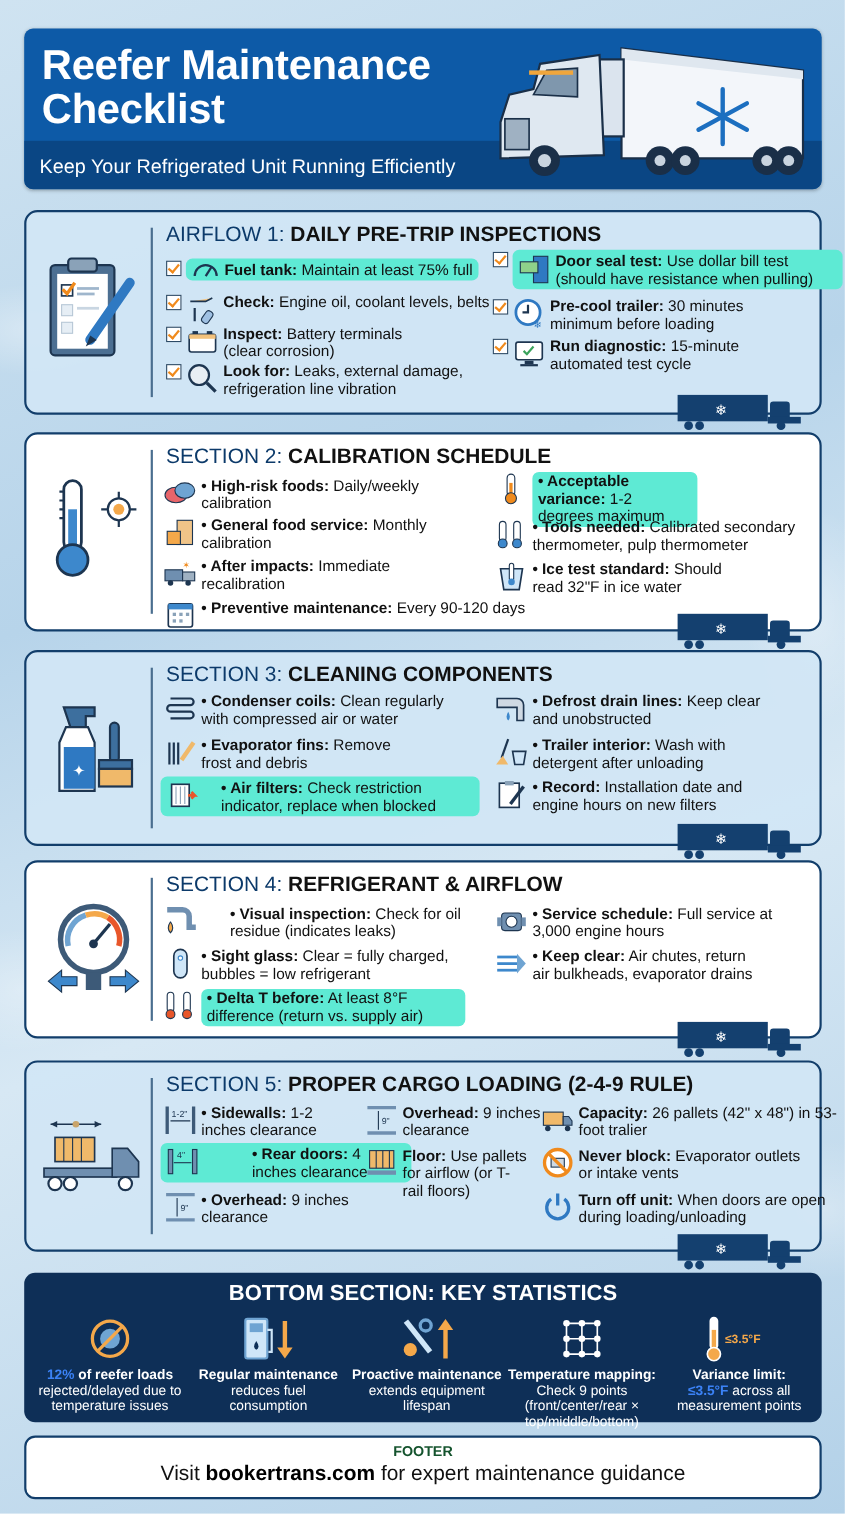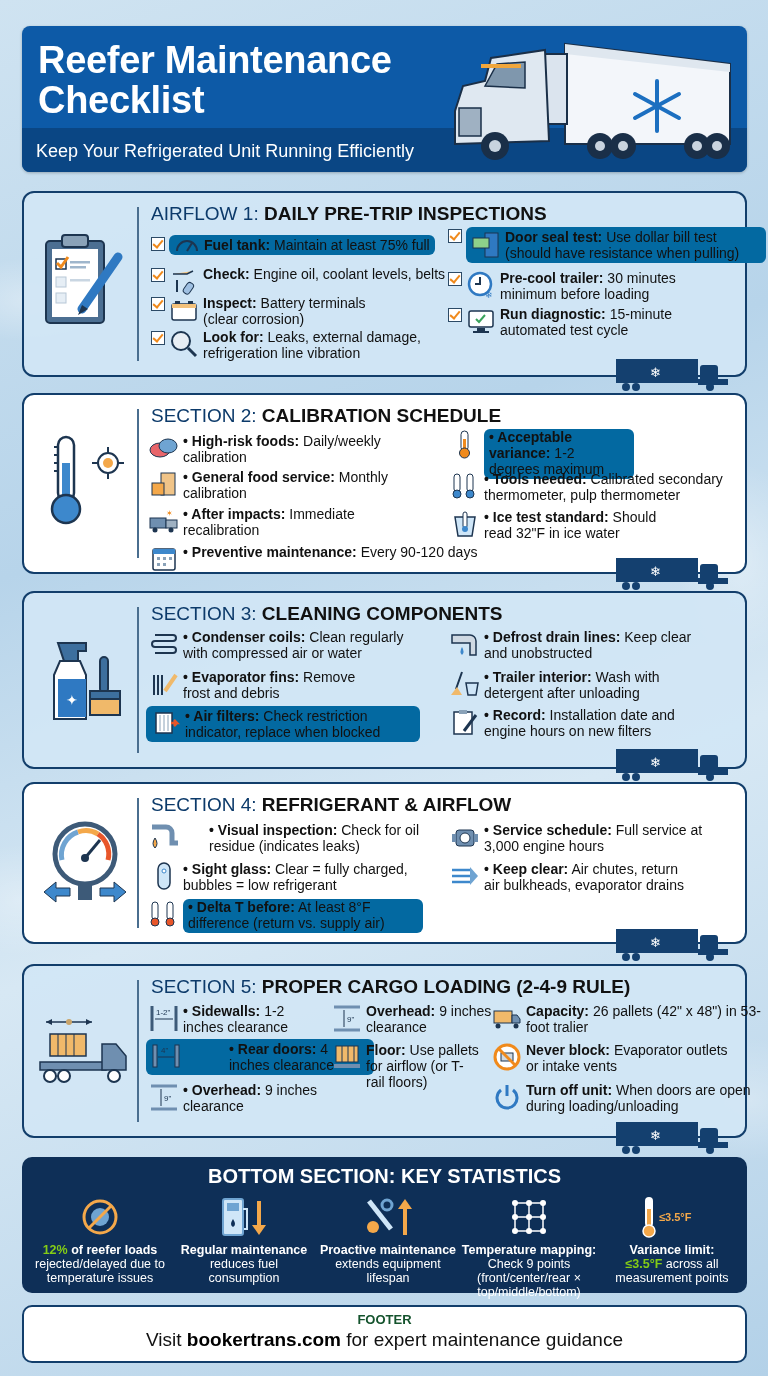--- a/index.html
+++ b/index.html
@@ -52,35 +52,35 @@
   .section .sec-title b { color: #111; font-weight: 700; }
   .truck-badge { position: absolute; width: 118px; height: 36px; }
 
   .item {
     position: absolute; display: flex; align-items: flex-start; font-size: 14px; line-height: 16px;
   }
   .item .ic { flex: none; width: 30px; height: 30px; margin-right: 4px; }
   .item .txt { padding-top: 0px; }
   .item .txt b { font-weight: 700; }
   .bullet::before { content: "• "; font-weight: 700; }
-  .hl { background: #0369a1; border-radius: 6px; padding: 2px 5px; }
+  .hl { background: #5eead4; border-radius: 6px; padding: 2px 5px; }
   .chk { flex: none; width: 14px; height: 14px; border: 1.5px solid #2c4a66; background: #fff; margin: 2px 4px 0 0; position: relative; }
   .chk::after { content: ""; position: absolute; left: 3px; top: 0px; width: 4px; height: 8px;
     border: solid #f08a1c; border-width: 0 2.5px 2.5px 0; transform: rotate(40deg); }
 
   
   .stats {
     position: absolute; left: 22px; top: 1157px; width: 725px; height: 136px;
     background: #0e2f57; border-radius: 10px;
   }
   .stats .st-title { position: absolute; top: 8px; width: 100%; text-align: center; color: #fff; font-weight: 700; font-size: 20px; }
   .stat { position: absolute; top: 38px; width: 140px; text-align: center; color: #fff; font-size: 12.5px; line-height: 14px; }
   .stat .sic { height: 44px; display: flex; justify-content: center; align-items: center; margin-bottom: 4px; }
   .stat b { font-weight: 700; }
-  .stat .acc { color: #84cc16; font-weight: 700; }
+  .stat .acc { color: #3b82f6; font-weight: 700; }
 
   
   .footer {
     position: absolute; left: 22px; top: 1305px; width: 725px; height: 58px;
     background: #fff; border: 2px solid #123e6b; border-radius: 10px; text-align: center;
   }
   .footer .f-title { color: #14532d; font-weight: 700; font-size: 13px; margin-top: 5px; }
   .footer .f-line { font-size: 19px; margin-top: 2px; color: #111; }
   .footer .f-line a { color: #000000; font-weight: 700; text-decoration: none; }
 </style>
@@ -355,21 +355,21 @@
     <svg class="ic" viewBox="0 0 30 30">
         <g stroke="#1d3550" stroke-width="2">
           <line x1="5" y1="6" x2="5" y2="26"></line>
           <line x1="9" y1="6" x2="9" y2="26"></line>
           <line x1="13" y1="6" x2="13" y2="26"></line>
         </g>
         <line x1="16" y1="22" x2="27" y2="6" stroke="#f0b96a" stroke-width="4"></line>
       </svg>
     <span class="txt bullet" style="width:200px;"><b>Evaporator fins:</b><span> Remove frost and debris</span></span>
   </div>
-  <div class="item hl" style="left:122px;top:113px;">
+  <div class="item hl" style="left:122px;top:113px;gap:16px;">
     <svg class="ic" viewBox="0 0 30 30">
         <rect x="5" y="5" width="16" height="20" fill="#fff" stroke="#1d3550" stroke-width="1.5"></rect>
         <g stroke="#8aa2b8">
           <line x1="9" y1="7" x2="9" y2="23"></line>
           <line x1="13" y1="7" x2="13" y2="23"></line>
           <line x1="17" y1="7" x2="17" y2="23"></line>
         </g>
         <path d="M20,15 h6 l-3,-3 m3,3 l-3,3" stroke="#e8562a" stroke-width="2.5" fill="none"></path>
       </svg>
     <span class="txt bullet" style="width:230px;"><b>Air filters:</b><span> Check restriction indicator, replace when blocked</span></span>

